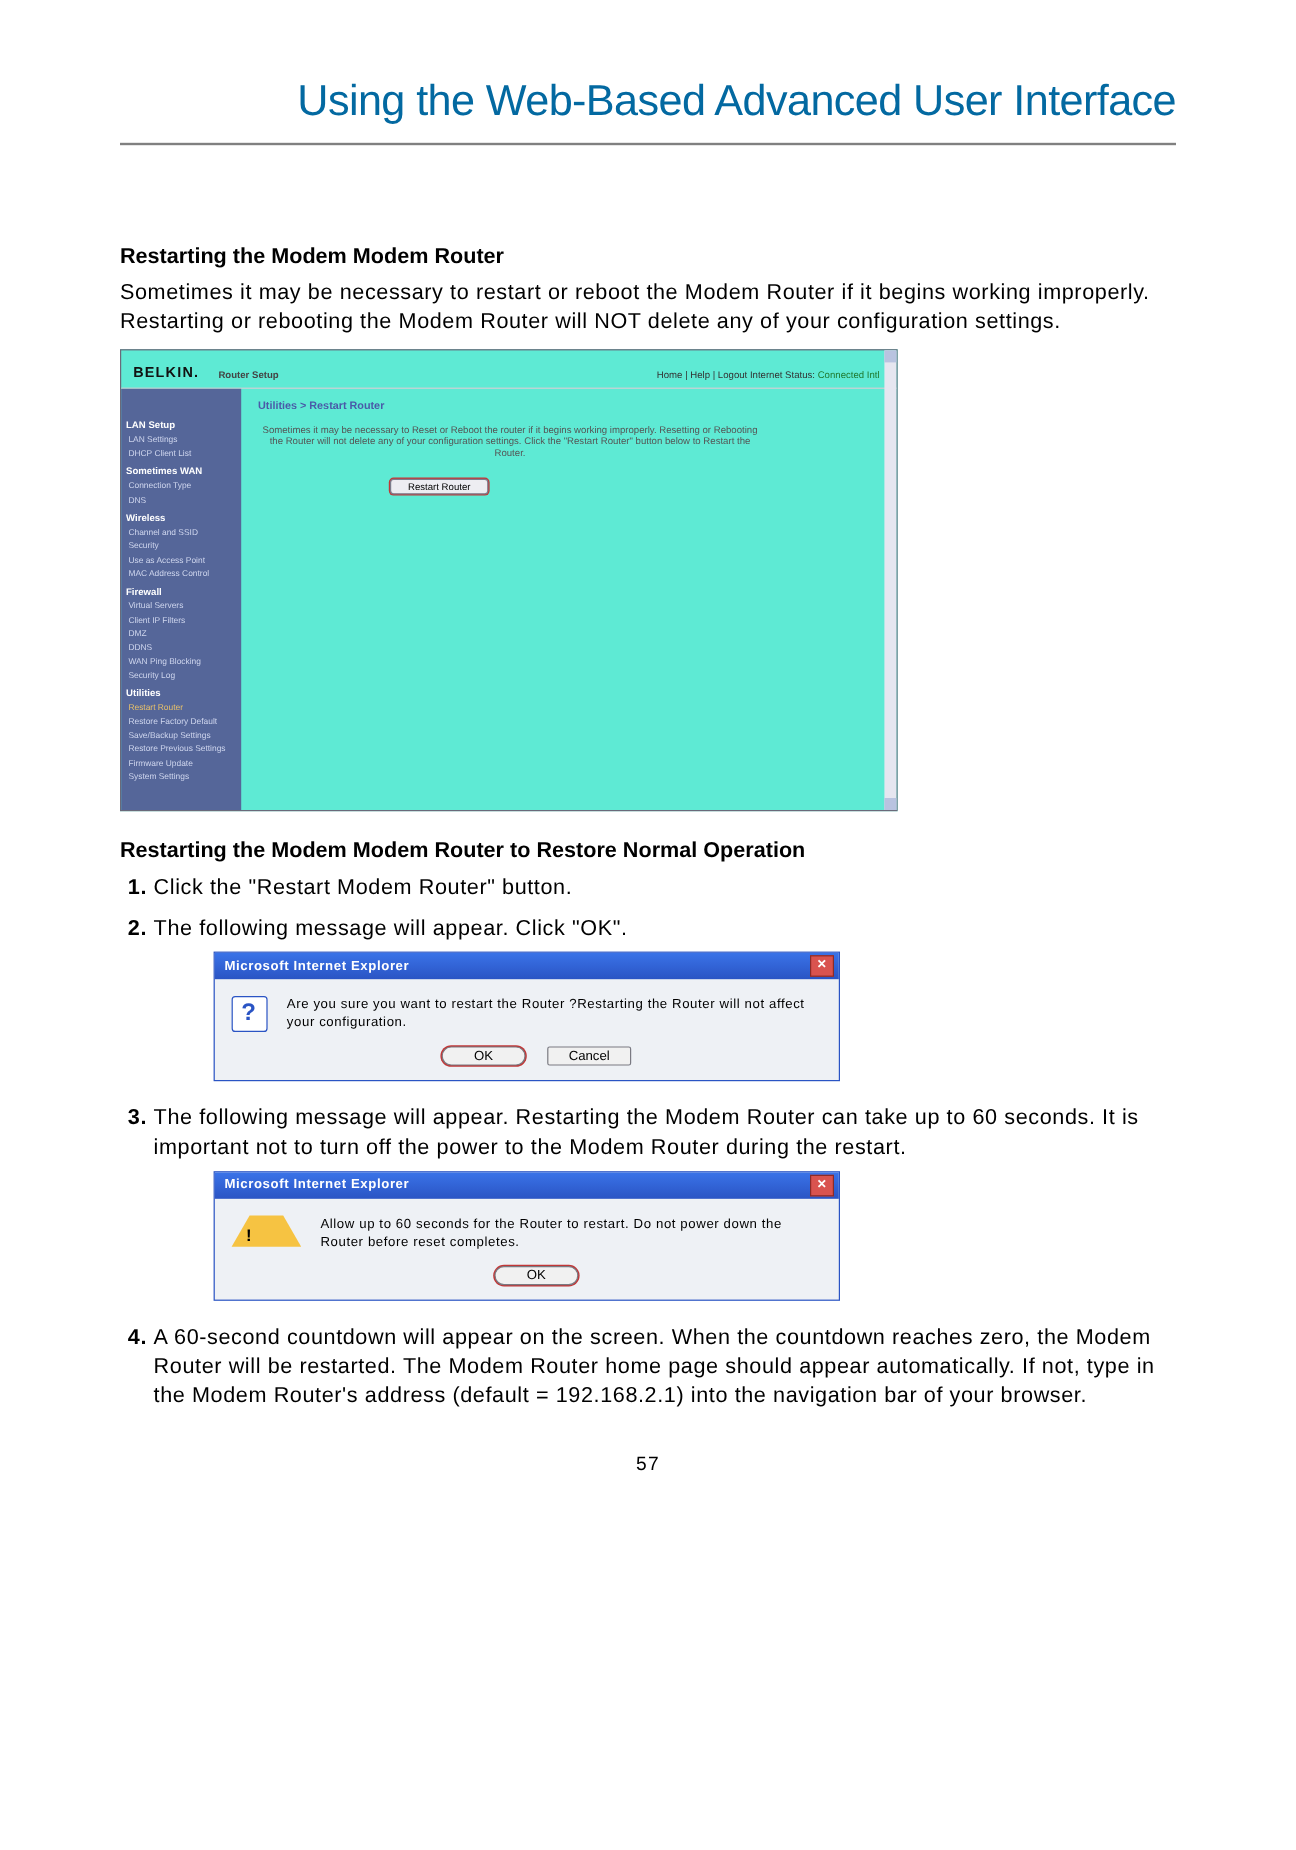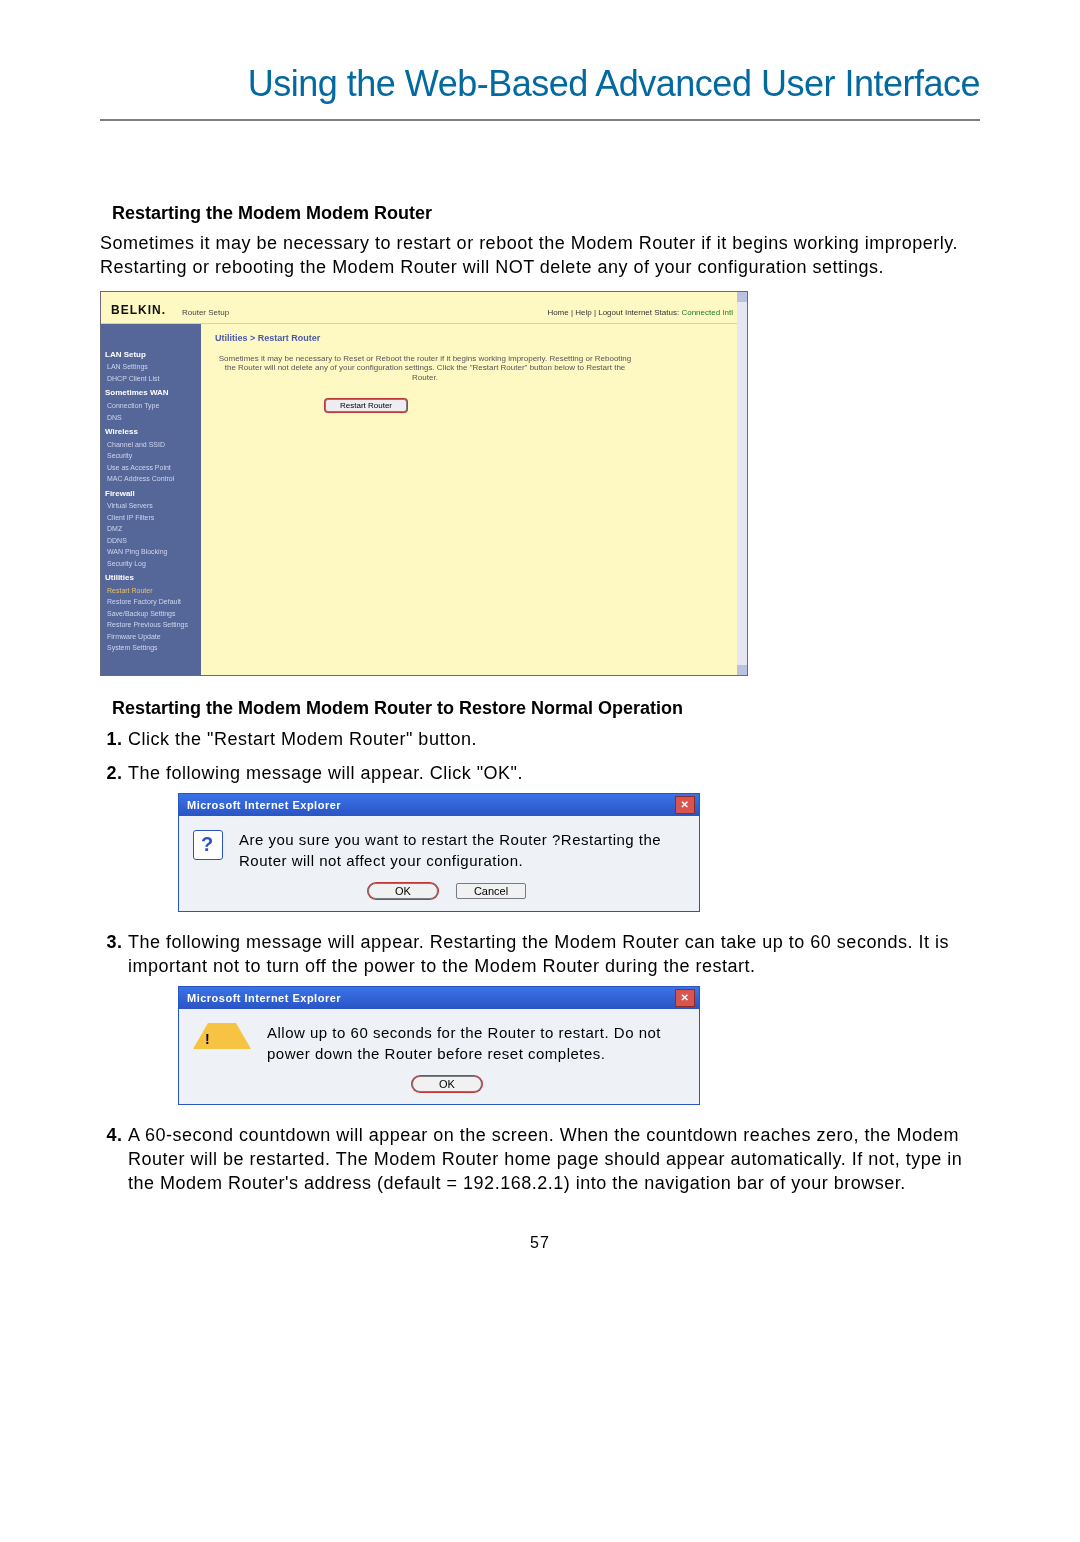--- a/index.html
+++ b/index.html
@@ -17,21 +17,21 @@
     font-weight: normal;
     border-bottom: 2px solid #808080;
     padding-bottom: 10px;
     text-align: right;
     letter-spacing: -0.5px;
     margin-bottom: 80px;
   }
   .section-heading {
     font-weight: bold;
     font-size: 18px;
-    margin: 20px 0 6px 12px;
+    margin: 20px 0 6px 0;
   }
   .body-text {
     letter-spacing: 0.5px;
     margin-bottom: 12px;
   }
   ol.steps {
     padding-left: 28px;
     margin: 6px 0 0 0;
   }
   ol.steps > li {
@@ -39,21 +39,21 @@
     letter-spacing: 0.5px;
   }
   ol.steps > li::marker {
     font-weight: bold;
   }
   
   .router-shot {
     width: 646px;
     border: 1px solid #6a6a7a;
     margin: 4px 0 14px 0;
-    background: #fef9c3;
+    background: #5eead4;
     position: relative;
     font-size: 8px;
   }
   .router-scroll {
     position: absolute;
     right: 0; top: 0; bottom: 0;
     width: 10px;
     background: #e6e6f0;
     display: flex;
     flex-direction: column;
@@ -61,21 +61,21 @@
   }
   .router-scroll .arrow { height: 10px; background: #b9c3e0; }
   .router-header {
     display: flex;
     align-items: flex-end;
     justify-content: space-between;
     padding: 10px 14px 4px 10px;
     border-bottom: 1px solid #d0d0d4;
   }
   .router-header .brand { font-weight: bold; font-size: 12px; letter-spacing: 1px; color: #111; }
-  .router-header .rsetup { font-weight: normal; font-size: 8px; color: #444; margin-left: 10px; flex: 1 1 auto; padding-left: 6px; }
+  .router-header .rsetup { font-weight: bold; font-size: 8px; color: #444; margin-left: 10px; flex: 1 1 auto; padding-left: 6px; }
   .router-header .topnav { font-size: 8px; color: #333; }
   .router-header .topnav .conn { color: #1f7a2f; }
   .router-body {
     display: flex;
     min-height: 295px;
     margin-right: 10px; 
   }
   .router-side {
     width: 92px;
     background: #556699;
@@ -163,21 +163,21 @@
     position: relative;
   }
   .ie-icon.warn::after {
     content: "!";
     position: absolute;
     left: -3px; top: 7px;
     font-weight: bold;
     color: #000;
     font-size: 14px;
   }
-  .ie-msg { flex: 1 1 auto; font-size: 15px; color: #000; }
+  .ie-msg { flex: 1 1 auto; font-size: 11px; color: #000; }
   .ie-buttons {
     display: flex;
     justify-content: center;
     gap: 18px;
     padding: 4px 0 12px 16px;
   }
   .ie-buttons button {
     min-width: 70px;
     font-size: 11px;
     padding: 1px 16px;

